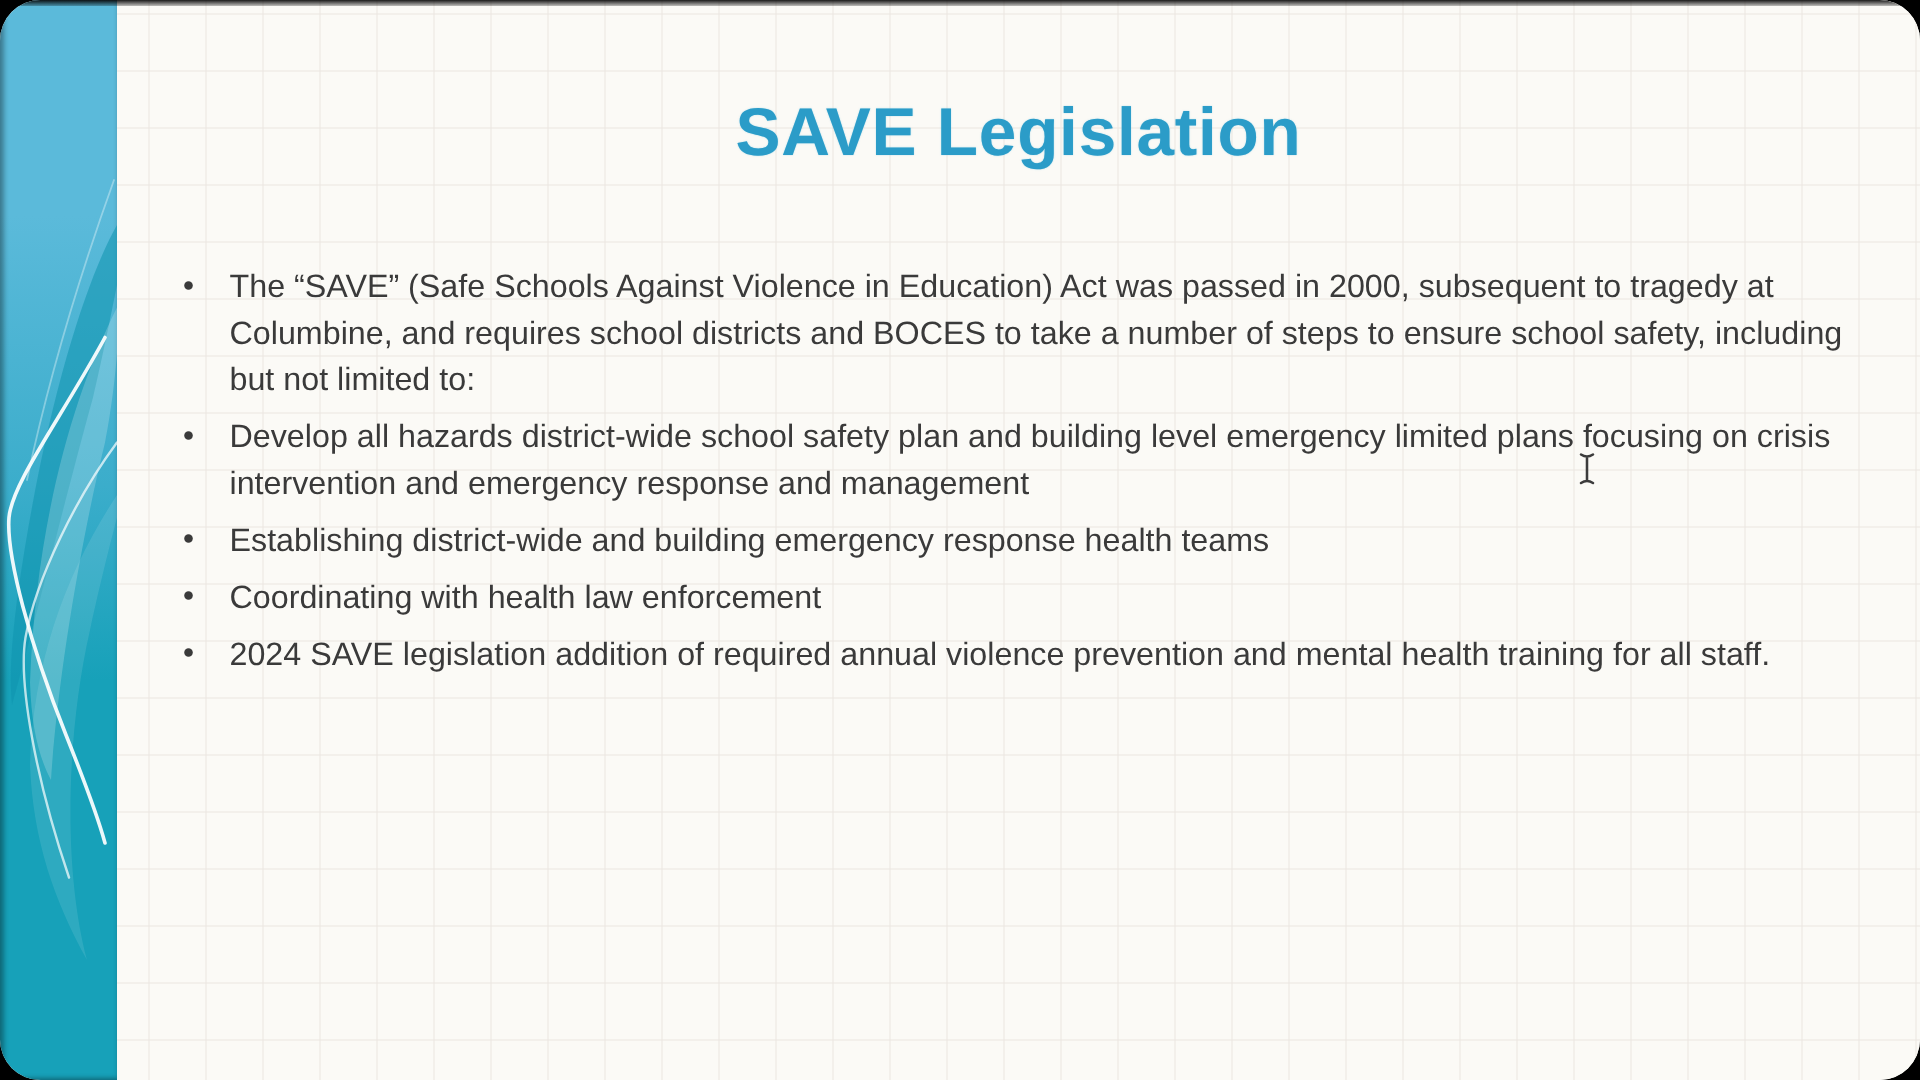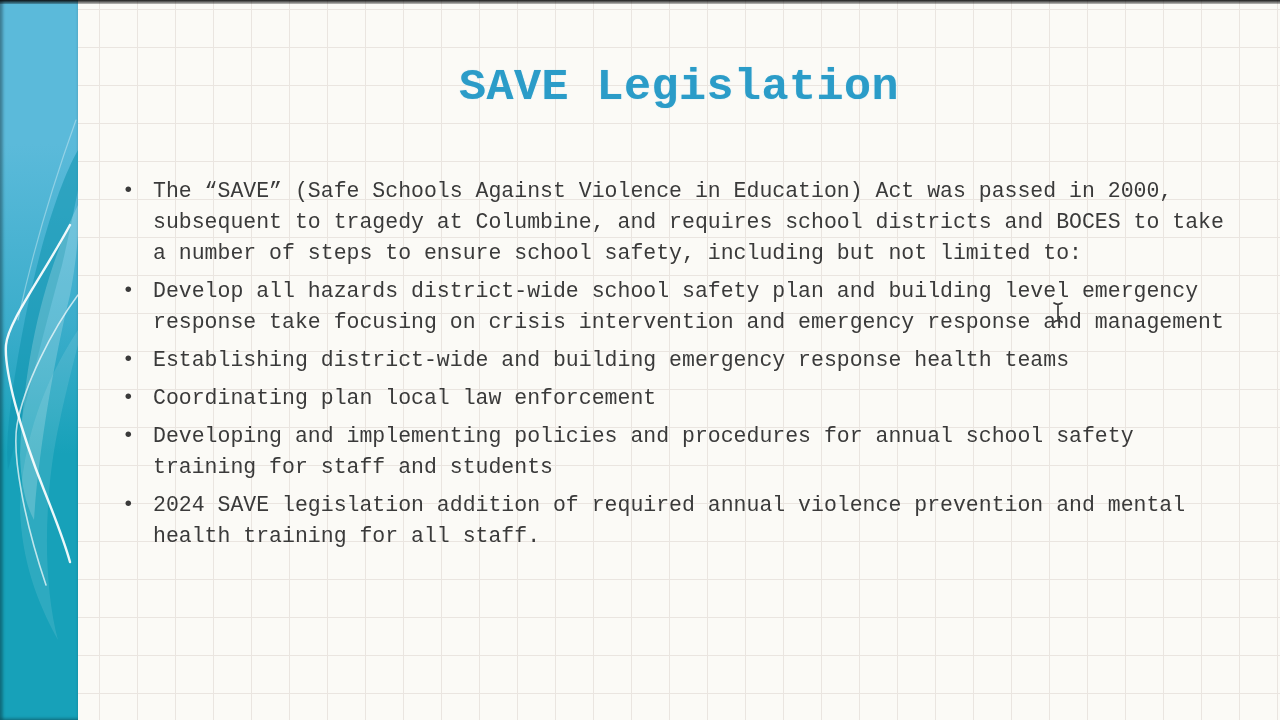--- a/index.html
+++ b/index.html
@@ -6,21 +6,22 @@
     margin: 0;
     padding: 0;
     background: #000;
   }
   .slide {
     position: relative;
     width: 1280px;
     height: 720px;
     overflow: hidden;
     background: var(--paper, #fbfaf6);
-    font-family: Liberation Mono, monospace;
+    font-family: Liberation Sans, sans-serif;
+    border-radius: 27px;
   }
 
   
   .sidebar {
     position: absolute;
     left: 0; top: 0;
     width: 78px; height: 720px;
     background: linear-gradient(180deg,
       var(--sidebar-top, #5bbada) 0%,
       var(--sidebar-top, #5bbada) 20%,
@@ -130,30 +131,27 @@
   <div class="sidebar-shadow"></div>
 
   <main class="paper">
     <h1 class="title">SAVE Legislation</h1>
 
     <div class="bullets">
       <div class="bullet-row">
         <span>The “SAVE” (Safe Schools Against Violence in Education) Act was passed in 2000, subsequent to tragedy at Columbine, and requires school districts and BOCES to take a number of steps to ensure school safety, including but not limited to:</span>
       </div>
       <div class="bullet-row">
-        <span>Develop all hazards district-wide school safety plan and building level emergency response take focusing on crisis intervention and emergency response and management</span>
+        <span>Develop all hazards district-wide school safety plan and building level emergency limited plans focusing on crisis intervention and emergency response and management</span>
       </div>
       <div class="bullet-row">
         <span>Establishing district-wide and building emergency response health teams</span>
       </div>
       <div class="bullet-row">
-        <span>Coordinating plan local law enforcement</span>
-      </div>
-      <div class="bullet-row">
-        <span>Developing and implementing policies and procedures for annual school safety training for staff and students</span>
+        <span>Coordinating with health law enforcement</span>
       </div>
       <div class="bullet-row">
         <span>2024 SAVE legislation addition of required annual violence prevention and mental health training for all staff.</span>
       </div>
     </div>
   </main>
 
   <div class="top-bar"></div>
 
   <svg class="ibeam" width="14" height="23" viewBox="0 0 14 23">

